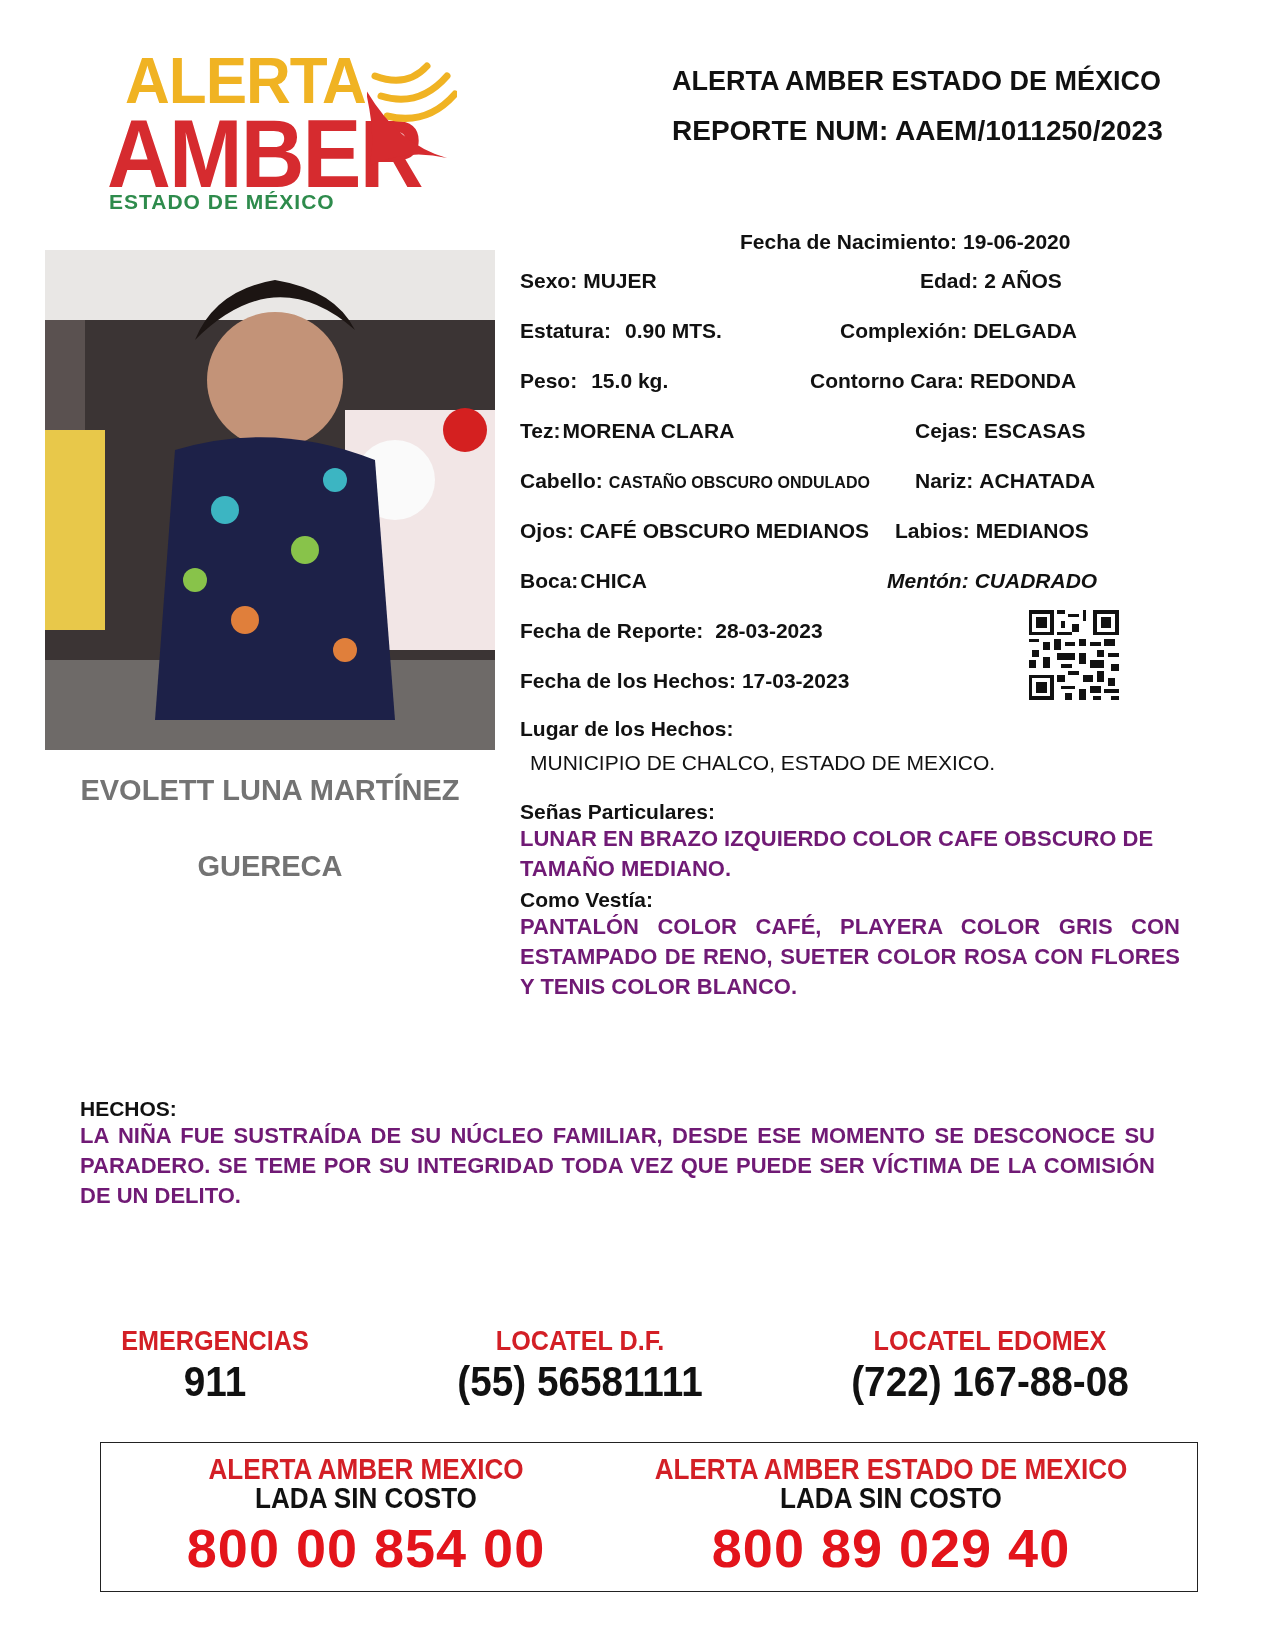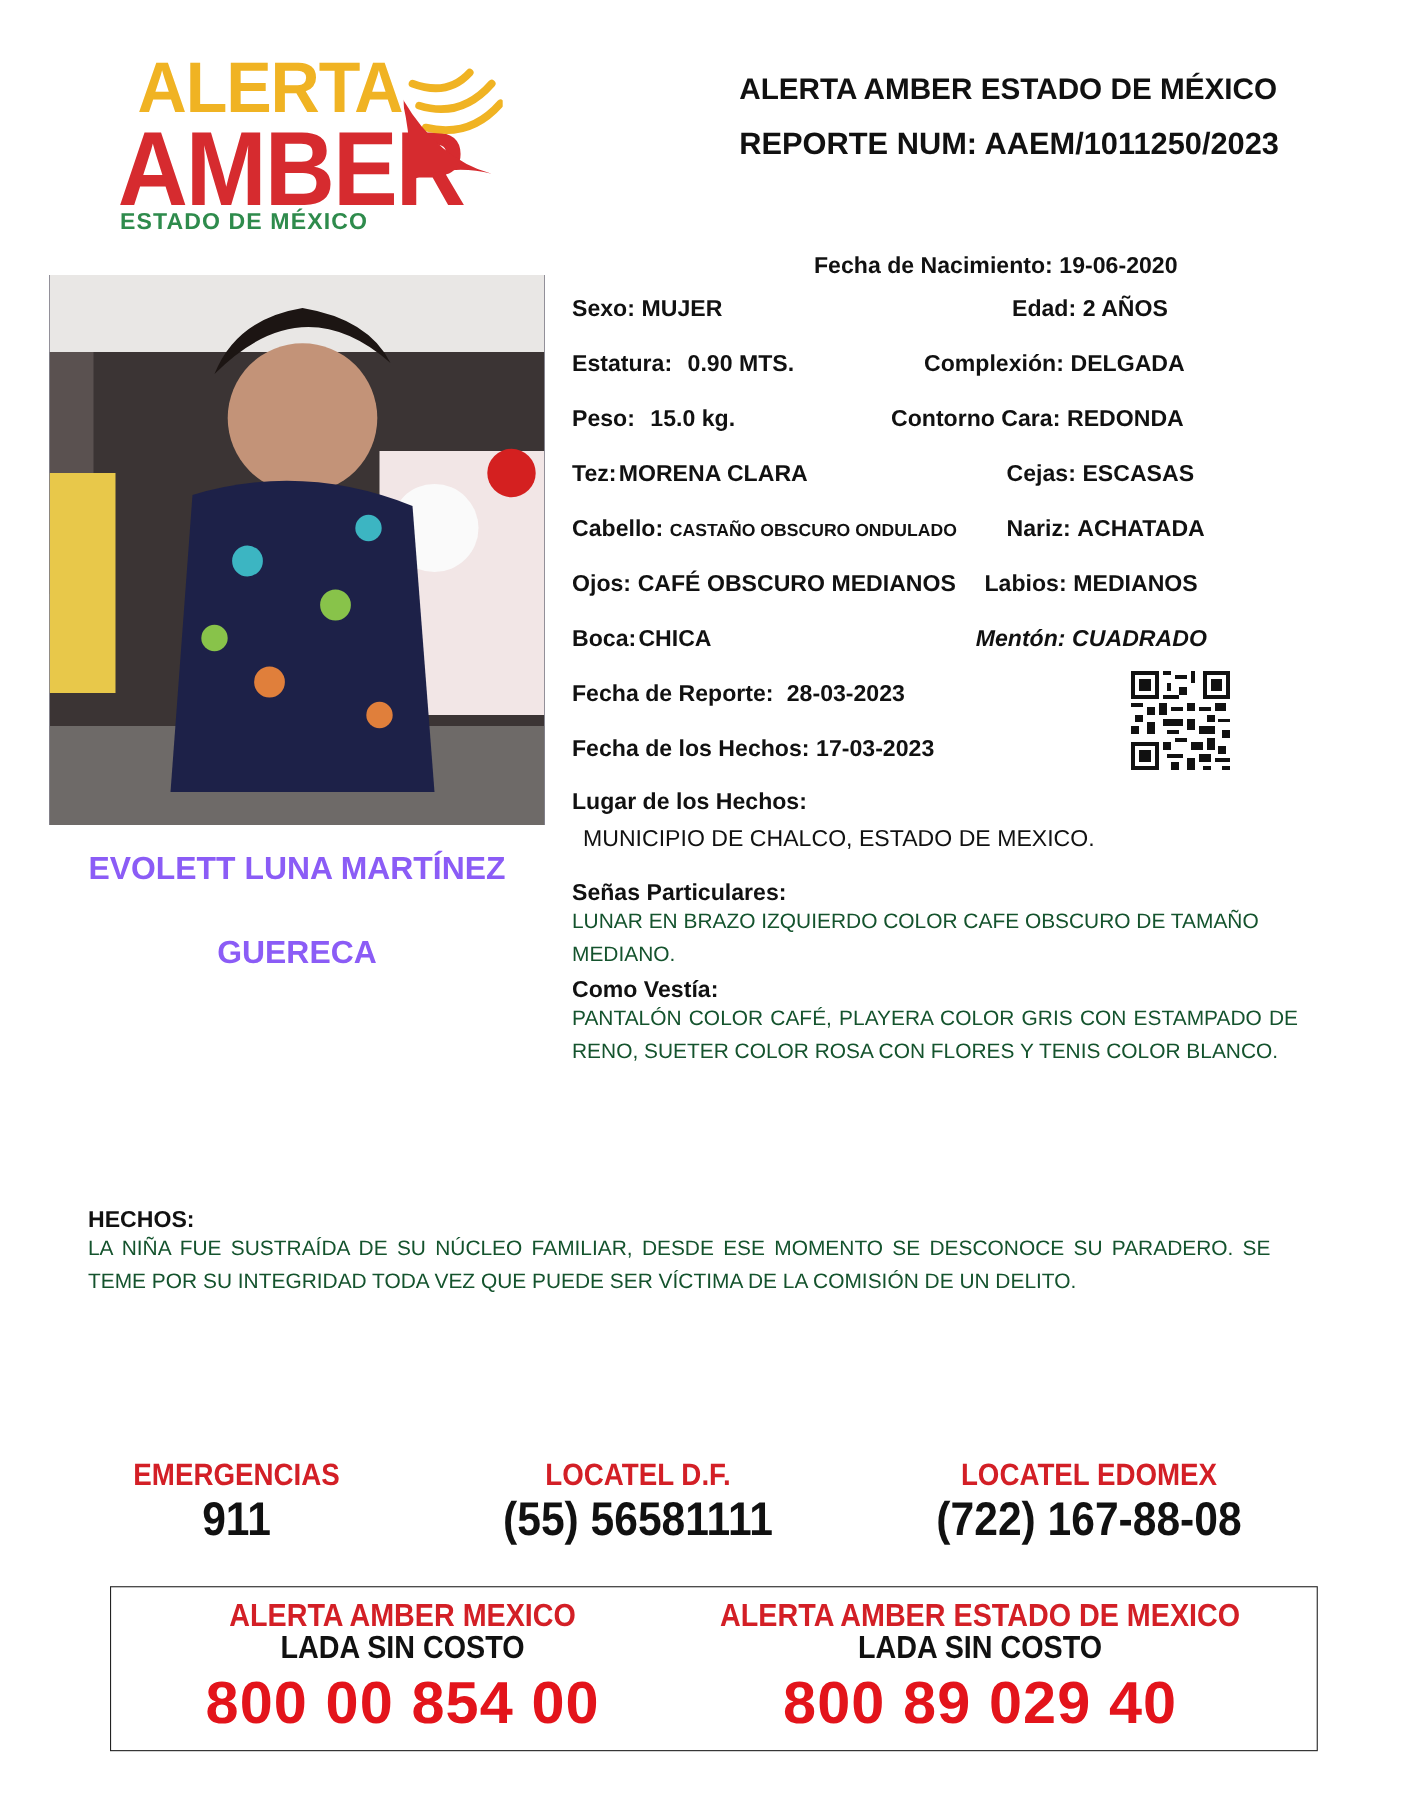--- a/index.html
+++ b/index.html
@@ -18,31 +18,31 @@
 
   
   .hdr { left: 672px; font-size: 27px; font-weight: bold; color: #111; white-space: nowrap; }
   .hdr1 { top: 66px; text-align: center; }
   .hdr2 { top: 115px; font-size: 28px; }
 
   
   .photo { left: 45px; top: 250px; width: 450px; height: 500px; background: #23233a; overflow: hidden; }
 
   
-  .name { left: 45px; width: 450px; text-align: center; font-size: 29px; font-weight: bold; color: #8b5cf6; line-height: 40px; }
+  .name { left: 45px; width: 450px; text-align: center; font-size: 29px; font-weight: bold; color: #737373; line-height: 40px; }
   .name1 { top: 770px; }
   .name2 { top: 810px; margin-top: 36px; }
 
   
   .f { font-size: 21px; font-weight: bold; white-space: nowrap; color: #111; }
   .val { margin-left: 6px; }
   .small-caps { font-size: 16px; }
 
   .sec-title { font-size: 21px; font-weight: bold; }
-  .body-text { font-size: 19px; font-weight: normal; line-height: 30px; color: #14532d; }
+  .body-text { font-size: 22px; font-weight: bold; line-height: 30px; color: #701a75; }
   .just { text-align: justify; text-align-last: left; }
 
   
   .qr { left: 1027px; top: 610px; width: 93px; height: 90px; }
 
   
   .c-label { font-size: 28px; font-weight: bold; color: #d31f26; text-align: center; white-space: nowrap; transform: scaleX(0.9); }
   .c-num { font-size: 43px; font-weight: bold; color: #111; text-align: center; white-space: nowrap; transform: scaleX(0.9); }
 
   .box { left: 100px; top: 1442px; width: 1098px; height: 150px; border: 1.5px solid #222; box-sizing: border-box; }

